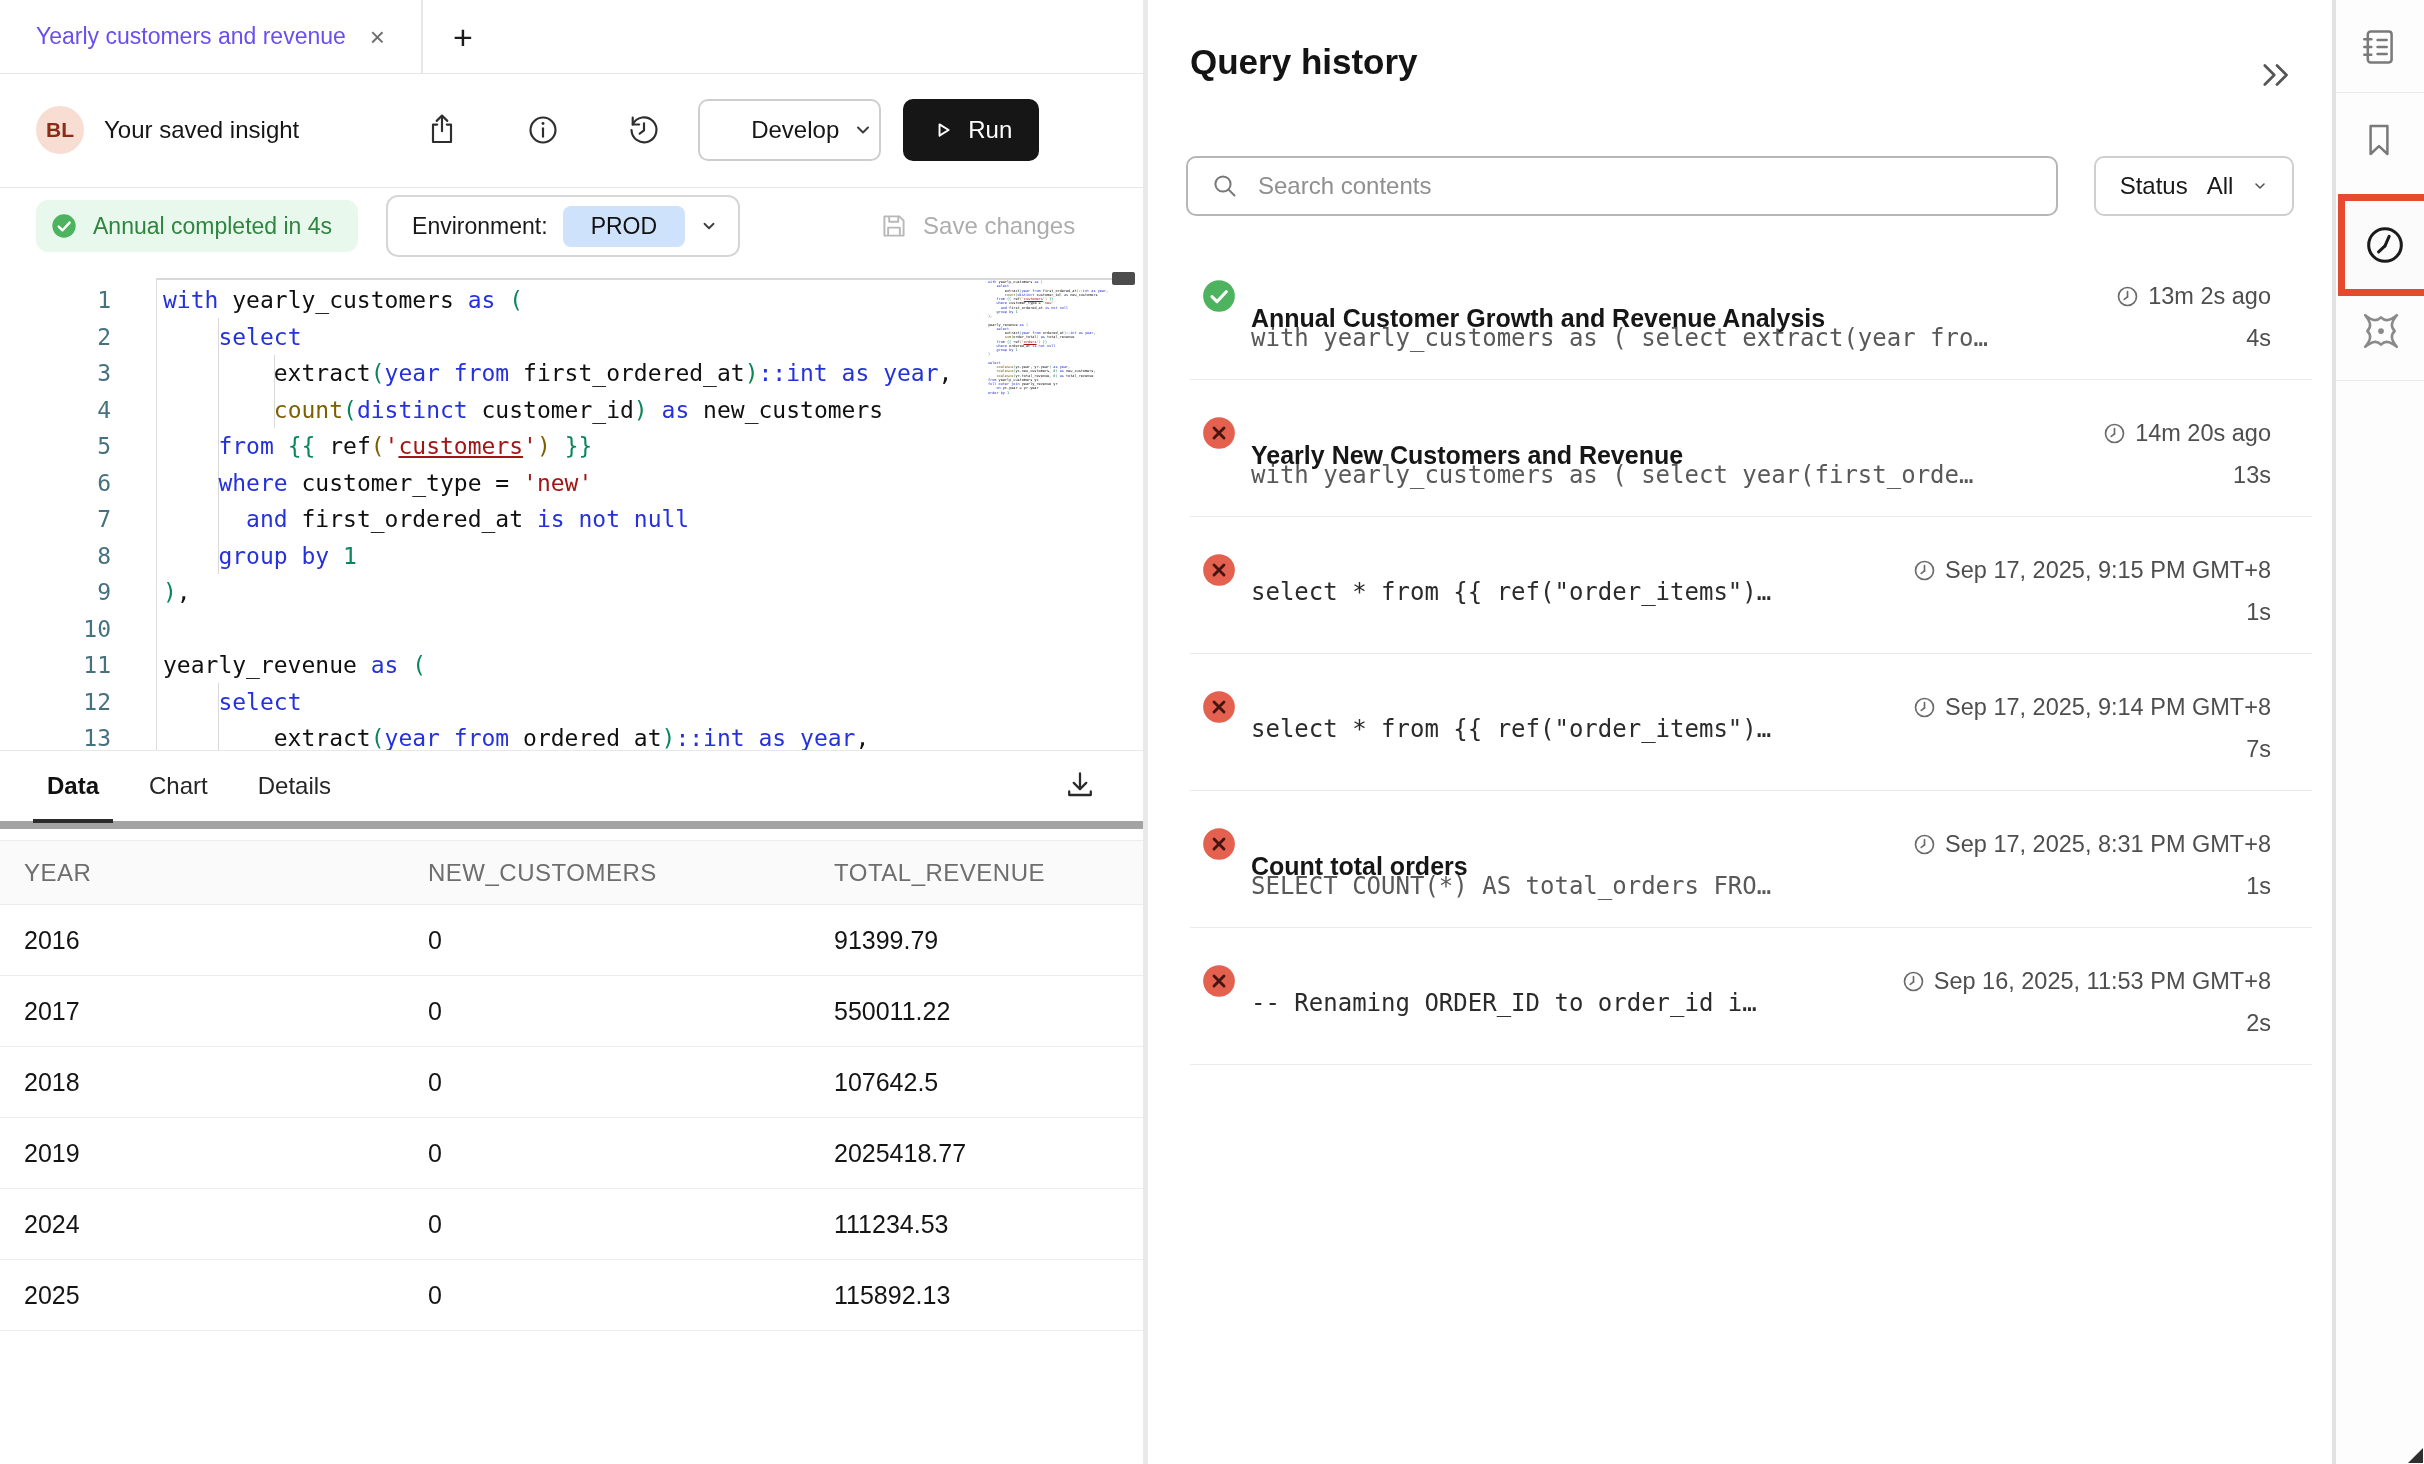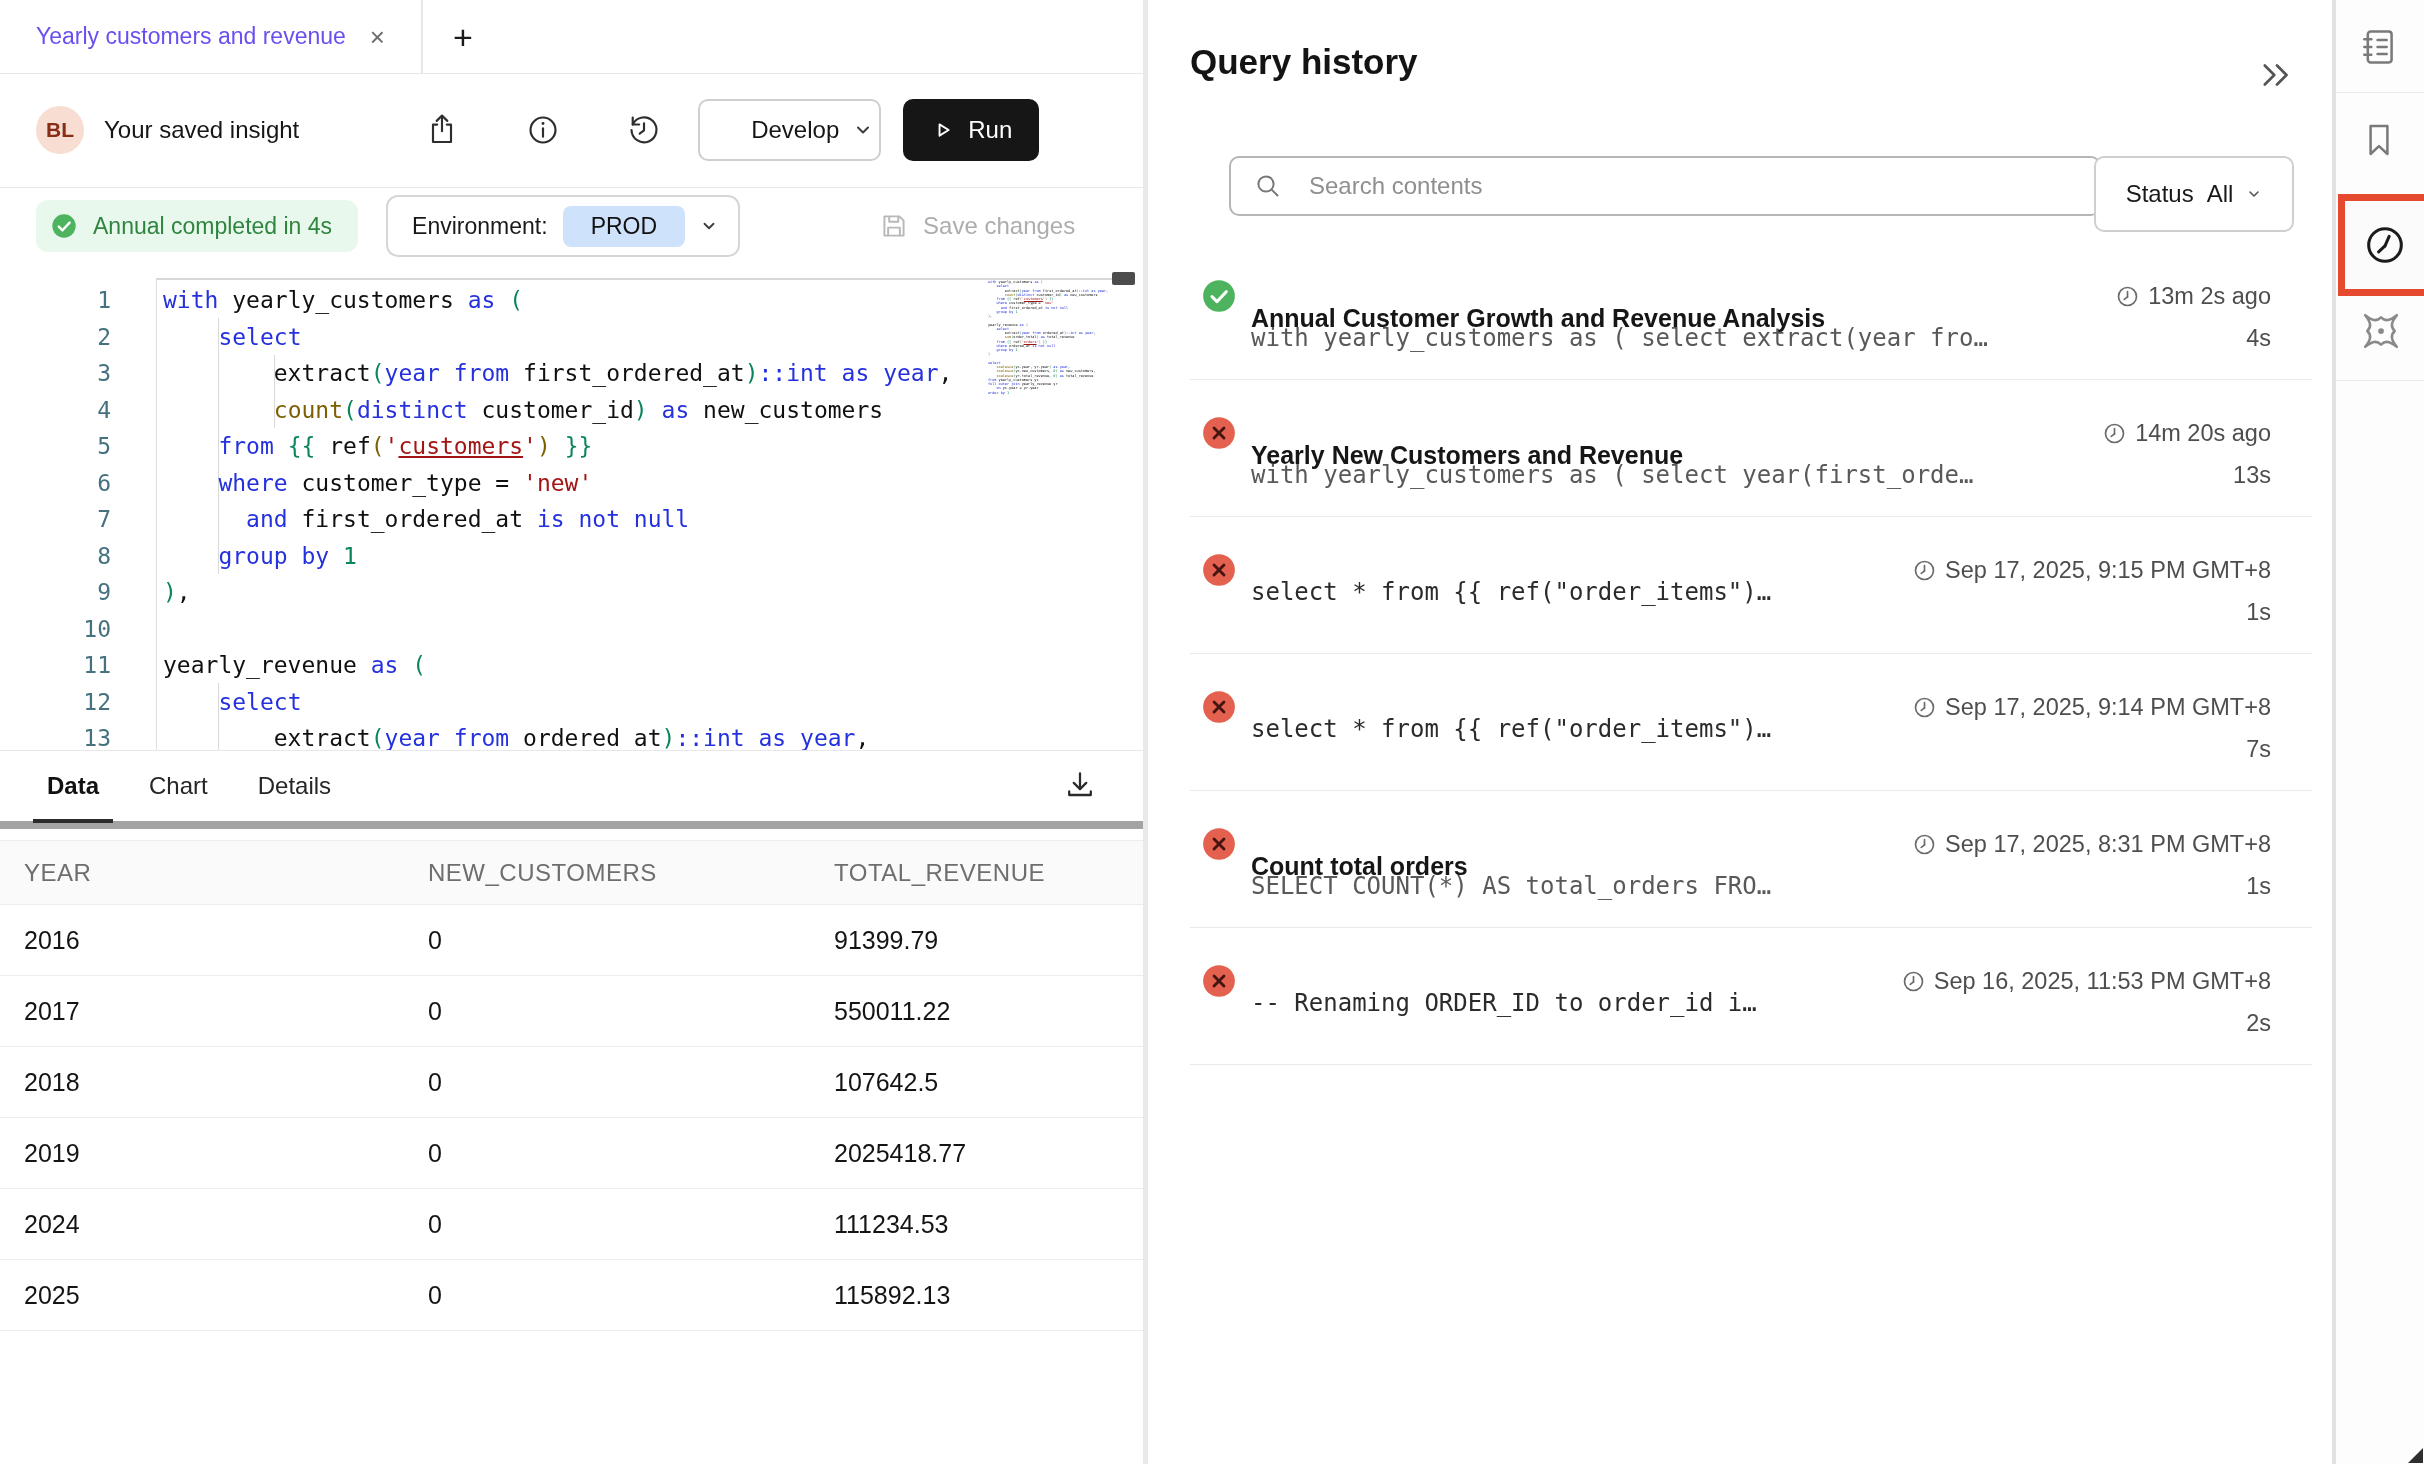--- a/index.html
+++ b/index.html
@@ -62,25 +62,25 @@
   table.results{width:100%;border-collapse:collapse;margin-top:11px;}
   table.results thead th{height:63px;background:#fafafa;border-top:1px solid #ededed;border-bottom:1px solid #ededed;
         font-size:24px;font-weight:400;color:#6e6e6e;text-align:left;padding:0 0 0 24px;letter-spacing:0.5px;white-space:nowrap;}
   table.results td{height:70px;border-bottom:1px solid #ededed;font-size:25px;color:#141414;padding:0 0 0 24px;white-space:nowrap;}
   th.c1,td.c1{width:380px;} th.c2,td.c2{width:382px;}
   
   .right-panel{position:absolute;left:1148px;top:0;width:1184px;height:1464px;background:#fff;}
   .qh-title{position:absolute;left:42px;top:42px;font-size:35px;font-weight:600;color:#141414;white-space:nowrap;}
   .collapse-btn{position:absolute;left:1110px;top:56px;background:none;border:none;padding:0;width:38px;height:38px;}
   .search-box{position:absolute;left:38px;top:156px;width:872px;height:60px;border:2px solid #b6b6b6;border-radius:10px;
-              display:flex;align-items:center;gap:24px;padding-left:22px;box-sizing:border-box;background:#fff;margin-left:43px;}
+              display:flex;align-items:center;gap:16px;padding-left:22px;box-sizing:border-box;background:#fff;}
   .search-box input{border:none;outline:none;font-size:24px;color:#222;flex:1;background:transparent;font-family:"Liberation Sans",sans-serif;}
   .search-box input::placeholder{color:#8f8f8f;}
-  .status-filter{position:absolute;left:946px;top:156px;width:200px;height:76px;border:2px solid #cfcfcf;border-radius:10px;background:#fff;
-                 display:flex;align-items:center;justify-content:center;gap:13px;font-size:24px;color:#191919;}
+  .status-filter{position:absolute;left:946px;top:156px;width:200px;height:60px;border:2px solid #cfcfcf;border-radius:10px;background:#fff;
+                 display:flex;align-items:center;justify-content:center;gap:19px;font-size:24px;color:#191919;}
   .status-filter .lbl{font-weight:500;}
   .qh-list{position:absolute;left:42px;right:20px;top:243px;}
   .qh-item{height:137px;border-bottom:1px solid #eaeaea;padding:35px 0 0 12px;box-sizing:border-box;}
   .qh-row1{display:flex;align-items:center;height:36px;padding-right:41px;}
   .qh-ic{width:34px;height:34px;flex:none;margin-right:15px;}
   .qh-name{font-size:25px;font-weight:600;color:#161616;white-space:nowrap;overflow:hidden;flex:1;margin-top:44px;}
   .qh-name.mono{font:400 24px "DejaVu Sans Mono",monospace;color:#2b2b2b;}
   .qh-time{flex:none;display:flex;align-items:center;gap:9px;color:#4e4e4e;font-size:23.5px;white-space:nowrap;text-align:center;}
   .qh-row2{display:flex;align-items:center;height:36px;margin-top:6px;padding:0 41px 0 49px;}
   .qh-preview{flex:1;font:400 24px "DejaVu Sans Mono",monospace;color:#595959;white-space:nowrap;overflow:hidden;}

